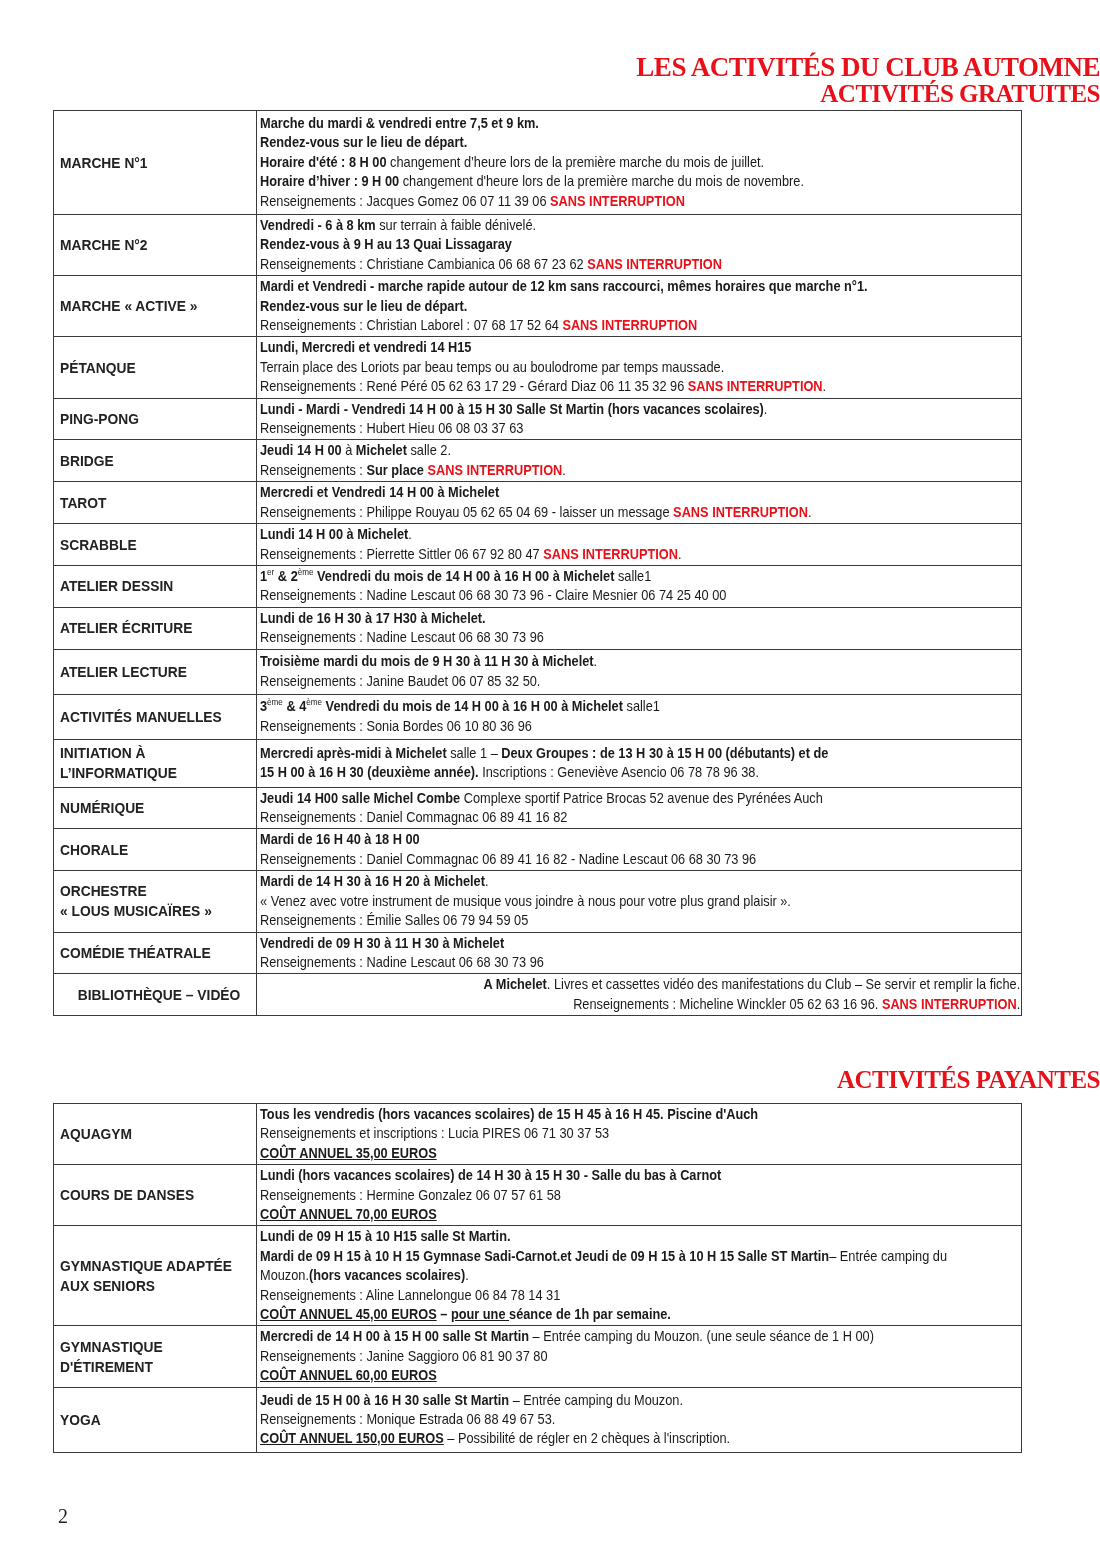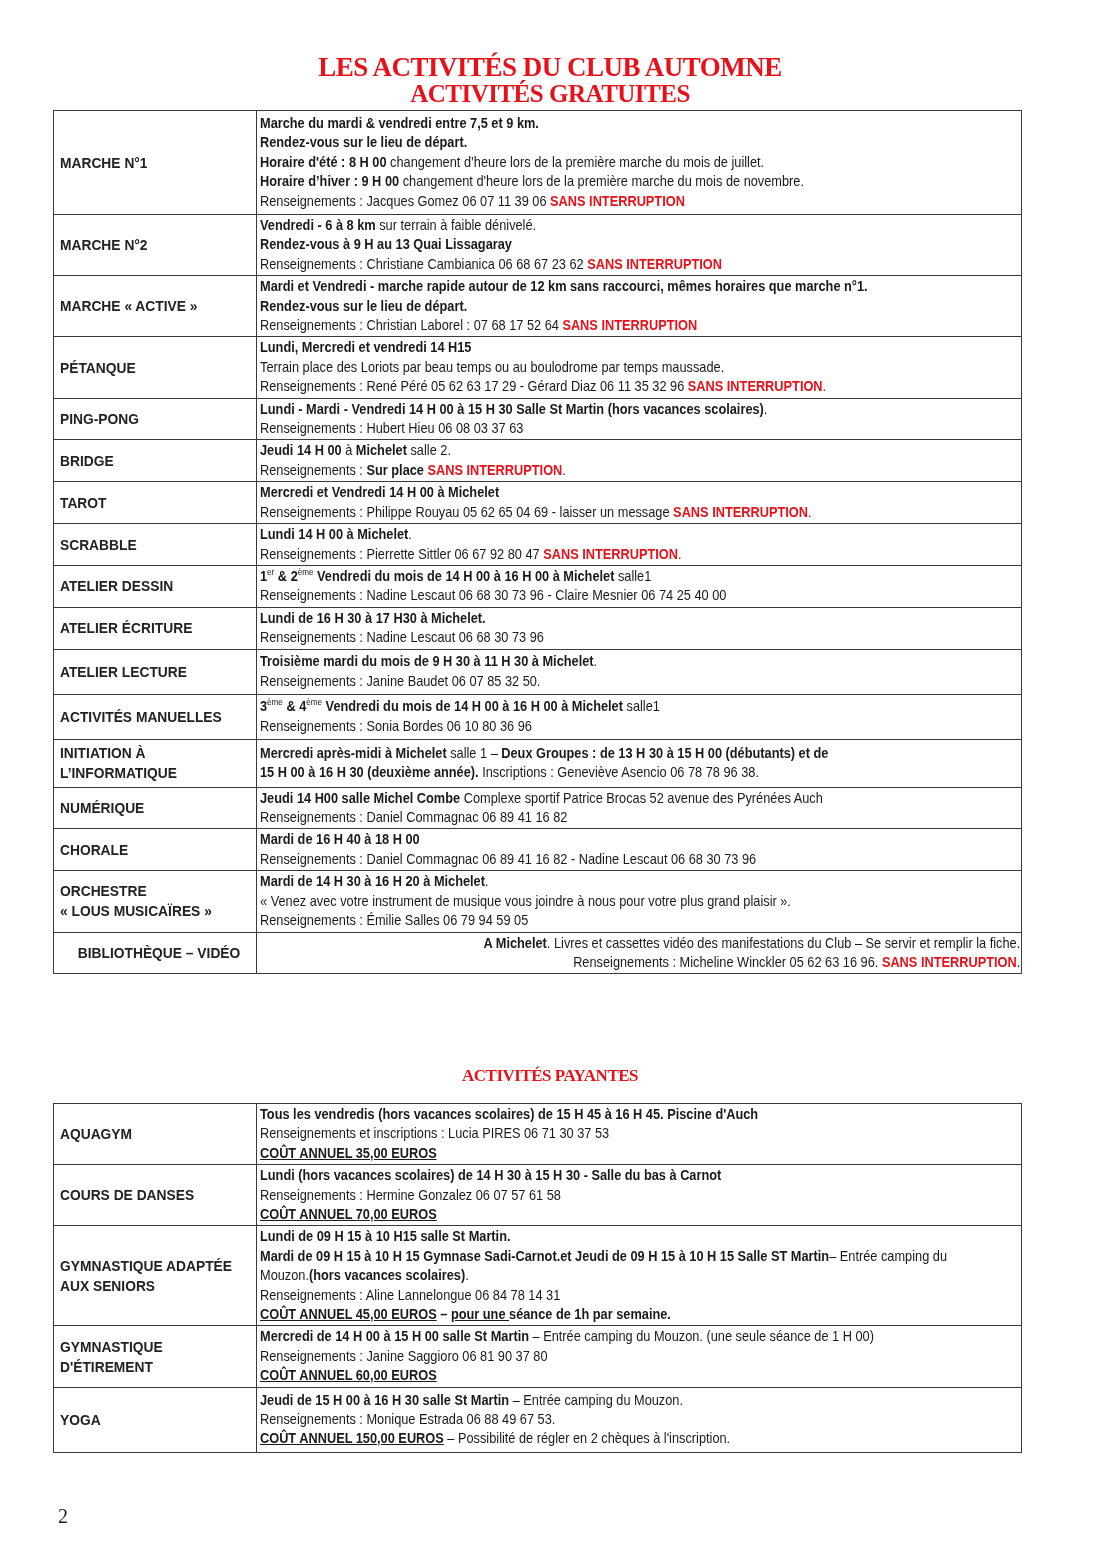--- a/index.html
+++ b/index.html
@@ -1,23 +1,23 @@
 <!DOCTYPE html>
 <html><head>
 <meta charset="utf-8">
 <style>
   html, body { margin: 0; padding: 0; background: #ffffff; }
   body { width: 1100px; height: 1555px; position: relative; overflow: hidden;
          font-family: "Liberation Sans", sans-serif; color: #1a1a1a; }
-  .title { position: absolute; left: 0; width: 1100px; text-align: center;
+  .title { position: absolute; left: 0; width: 1100px; text-align: right;
            font-family: "Liberation Serif", serif; font-weight: bold; color: #e8111a;
            letter-spacing: -0.5px; }
   #main-title { top: 52px; font-size: 27px; }
   #sub-title-free { top: 80px; font-size: 25px; }
-  #sub-title-paid { top: 1066px; font-size: 17px; }
+  #sub-title-paid { top: 1066px; font-size: 25px; }
   table.acts { position: absolute; left: 53px; width: 969px; border-collapse: collapse;
                table-layout: fixed; }
   #table-free { top: 110px; }
   #table-paid { top: 1103px; }
   table.acts td { border: 1.5px solid #3a3a3a; vertical-align: middle; padding: 0; }
   td.name { width: 196px; padding-left: 6px !important; font-size: 15px; font-weight: bold;
             color: #222; line-height: 20px; transform: scaleX(0.92); transform-origin: left center; }
   td.info { padding: 1px 0 1px 3px !important; }
   .line { font-size: 14.2px; line-height: 19.4px; white-space: nowrap;
           transform: scaleX(0.9); transform-origin: left center; width: 111%; }
@@ -182,20 +182,29 @@
         <td class="name">
           <div>ORCHESTRE</div>
           <div>«  LOUS MUSICAÏRES  »</div>
         </td>
         <td class="info">
           <div class="line"><span class="b">Mardi de 14 H 30 à 16 H 20 à Michelet</span><span>.</span></div>
           <div class="line"><span>« Venez avec votre instrument de musique vous joindre à nous pour votre plus grand plaisir  ».</span></div>
           <div class="line"><span>Renseignements : Émilie Salles 06 79 94 59 05</span></div>
         </td>
       </tr>
+      <tr style="height: 39px;">
+        <td class="name">
+          <div>COMÉDIE THÉATRALE</div>
+        </td>
+        <td class="info">
+          <div class="line"><span class="b">Vendredi de 09 H 30 à 11 H 30 à Michelet</span></div>
+          <div class="line"><span>Renseignements : Nadine Lescaut  06 68 30 73 96</span></div>
+        </td>
+      </tr>
       <tr style="height: 39px; text-align: right;">
         <td class="name">
           <div>BIBLIOTHÈQUE – VIDÉO</div>
         </td>
         <td class="info">
           <div class="line"><span class="b">A Michelet</span><span>. Livres et cassettes vidéo des manifestations du Club – Se servir et remplir la fiche.</span></div>
           <div class="line"><span>Renseignements : Micheline Winckler 05 62 63 16 96. </span><span class="r">SANS INTERRUPTION</span><span>.</span></div>
         </td>
       </tr>
     </tbody>

